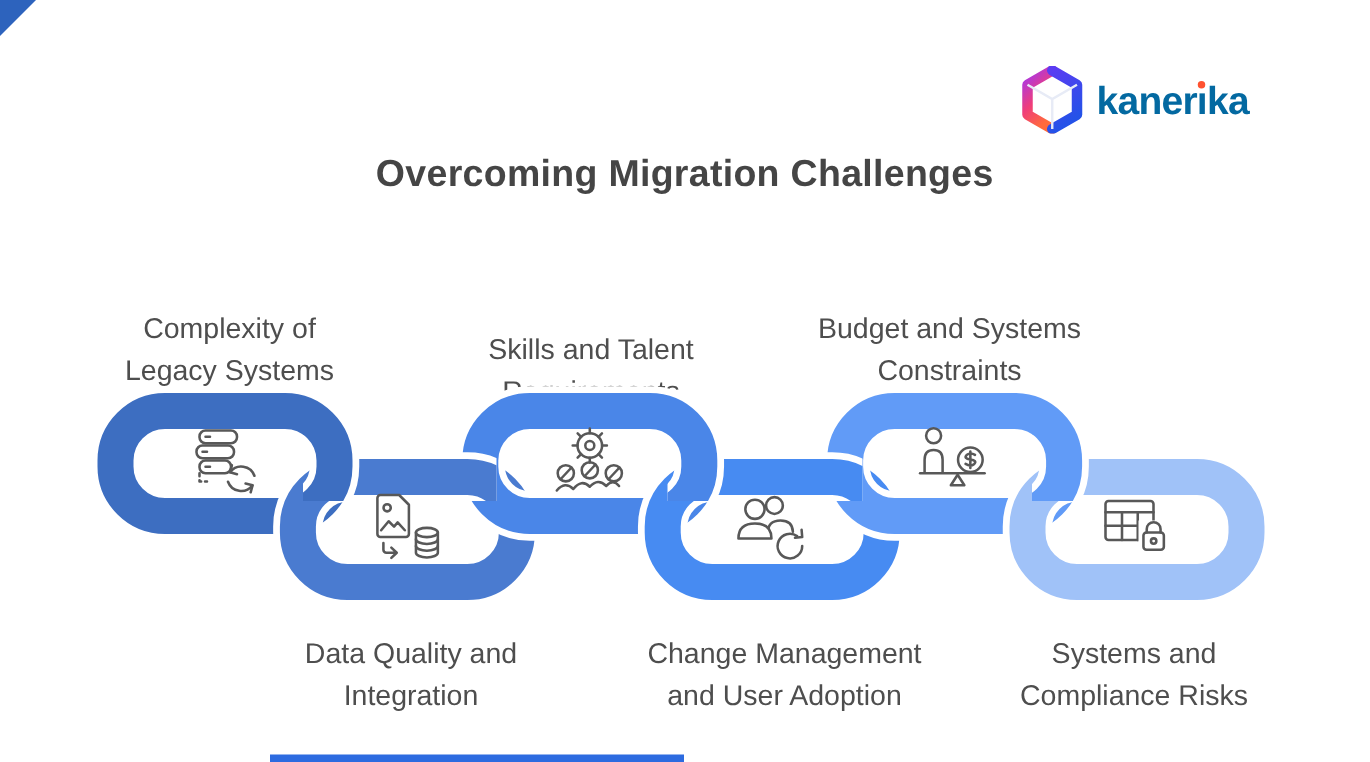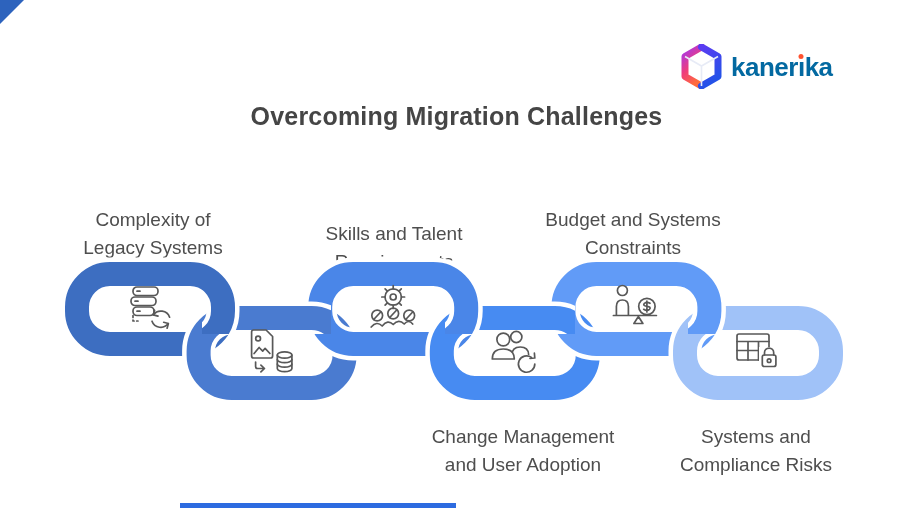--- a/index.html
+++ b/index.html
@@ -57,20 +57,21 @@
       <path d="M4 12.5 L20.5 22 L37 12.5 M20.5 22 L20.5 42" fill="none" stroke="#e7ebf6" stroke-width="1.6"></path>
     </svg>
     <div class="logo-text"><span>kaner</span><span class="logo-i">ı</span><span>ka</span></div>
   </div>
 
   <h1 class="title">Overcoming Migration Challenges</h1>
 
   <div class="label" style="left:68px;top:206px;width:170px;">Complexity of Legacy Systems</div>
   <div class="label" style="left:309px;top:206px;width:170px;margin-top:14px;">Skills and Talent Requirements</div>
   <div class="label" style="left:543px;top:206px;width:180px;">Budget and Systems Constraints</div>
+  <div class="label" style="left:194px;top:423px;width:160px;">Data Quality and Integration</div>
   <div class="label" style="left:428px;top:423px;width:190px;">Change Management and User Adoption</div>
   <div class="label" style="left:661px;top:423px;width:190px;">Systems and Compliance Risks</div>
 
   <svg class="chain-svg" width="913" height="508" viewBox="0 0 913 508">
     <defs>
       <clipPath id="w1">
           <rect x="202" y="290" width="42" height="44"></rect>
         </clipPath>
       <clipPath id="w2">
           <rect x="296" y="290" width="35" height="44"></rect>

